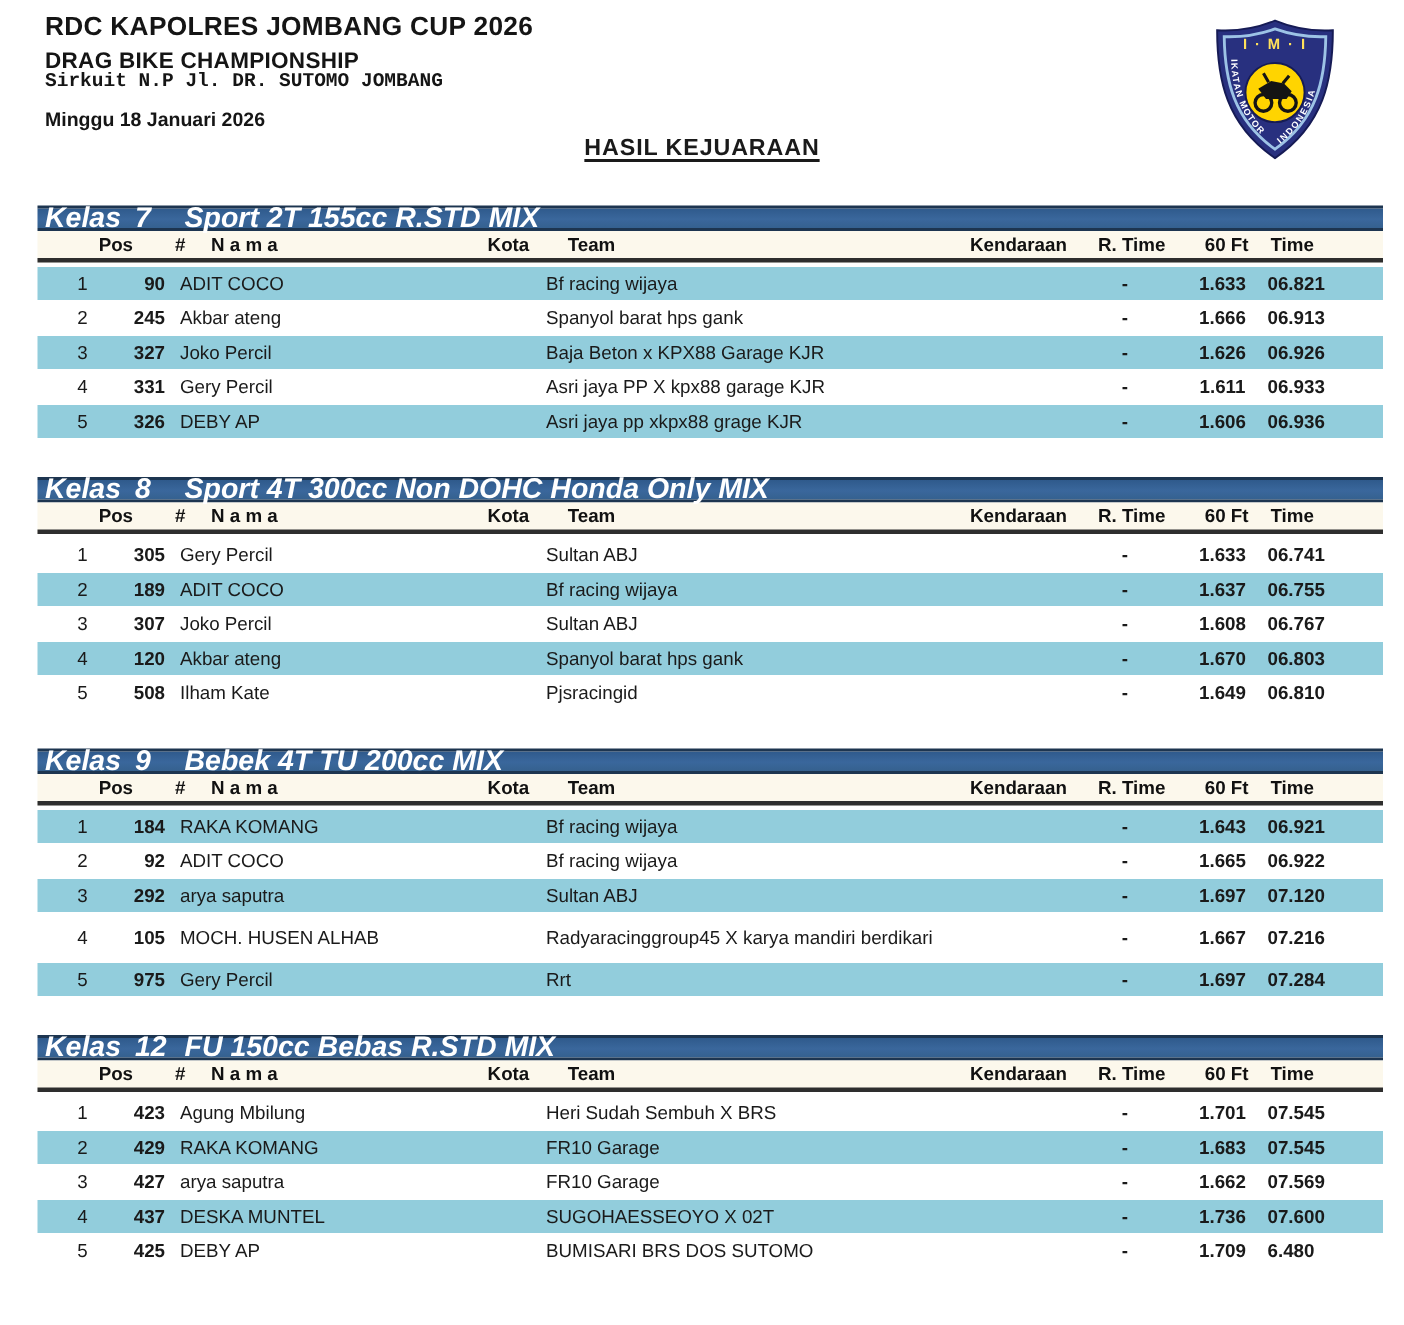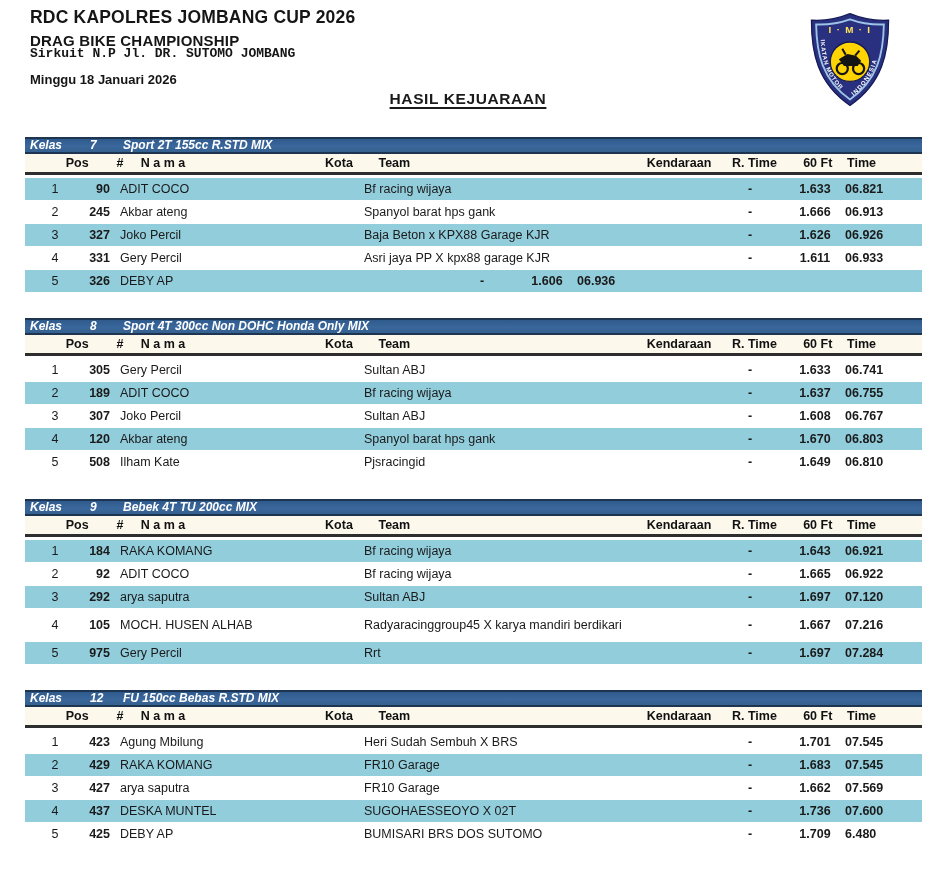--- a/index.html
+++ b/index.html
@@ -23,21 +23,21 @@
     text-decoration:underline; text-underline-offset:3px; text-decoration-thickness:2px;
   }
   .logo{position:absolute; left:806px; top:12px; width:88px; height:96px;}
   
   .tables{position:absolute; top:137px; left:25px; width:897px;}
   .race-table{width:897px; margin-bottom:26px;}
   .class-band{
     display:flex; align-items:center; height:17px;
     background:linear-gradient(180deg, #2F5A8C 0%, var(--band) 55%, #35618F 100%);
     border-top:2px solid var(--bandb); border-bottom:2px solid var(--bandb);
-    color:#fff; font-weight:bold; font-style:italic; font-size:12px; line-height:17px;
+    color:#fff; font-weight:bold; font-style:italic; font-size:19px; line-height:17px;
   }
   .k-label{padding-left:5px; width:65px;}
   .k-num{width:33px;}
   .col-header{
     display:flex; align-items:center; height:21px;
     background:var(--hbg); border-bottom:3px solid #2E2E2E;
     font-weight:bold; font-size:12.5px; color:#111;padding-left:23px;
   }
   .rows{padding-top:3px;}
   .row{display:flex; align-items:center; height:22px; margin-bottom:1px; font-size:12.5px;}
@@ -149,20 +149,21 @@
           <div class="cell c5"></div>
           <div class="cell c6">-</div>
           <div class="cell c7">1.611</div>
           <div class="cell c8">06.933</div>
         </div>
         <div class="row shaded">
           <div class="cell c0">5</div>
           <div class="cell c1">326</div>
           <div class="cell c2">DEBY AP</div>
           <div class="cell c3"></div>
+          <div class="cell c4">Asri jaya pp xkpx88 grage KJR</div>
           <div class="cell c5"></div>
           <div class="cell c6">-</div>
           <div class="cell c7">1.606</div>
           <div class="cell c8">06.936</div>
         </div>
       </div>
   </section>
 
   <section class="race-table">
     <div class="class-band">

